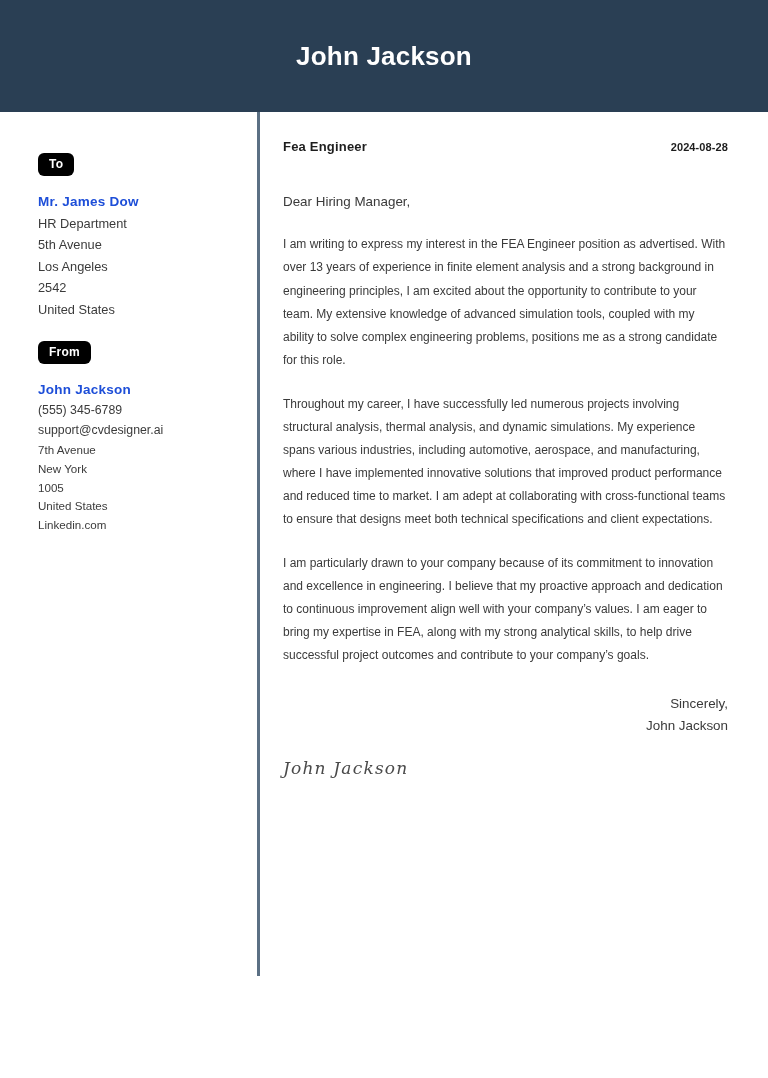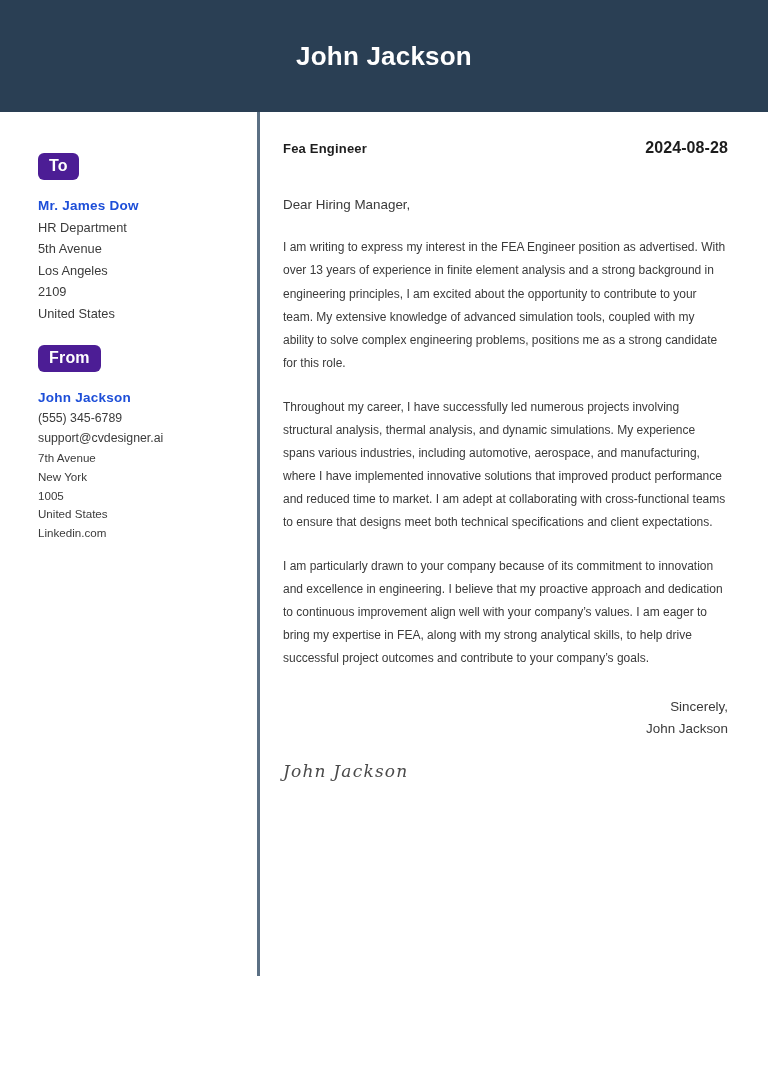--- a/index.html
+++ b/index.html
@@ -62,23 +62,23 @@
   
   .sidebar {
     position: absolute;
     left: 38px;
     top: 0;
     width: 205px;
   }
   .addr-block { margin: 0; padding: 0; }
   .badge {
     display: inline-block;
-    background: #4c1d95;
+    background: #000000;
     color: #ffffff;
-    font-size: 16px;
+    font-size: 12px;
     font-weight: bold;
     padding: 5px 11px 6px 11px;
     border-radius: 6px;
     line-height: 1;
     letter-spacing: 0.2px;
   }
   .badge-wrap-to { margin-top: 41px; }
   .badge-wrap-from { margin-top: 21px; }
 
   .addr-name {
@@ -119,21 +119,21 @@
     align-items: baseline;
     margin-top: 27px;
   }
   .job-title {
     font-size: 13px;
     font-weight: bold;
     color: #1d1d1d;
     letter-spacing: 0.2px;
   }
   .letter-date {
-    font-size: 16px;
+    font-size: 11px;
     font-weight: bold;
     color: #1d1d1d;
     letter-spacing: 0.1px;
   }
 
   .salutation {
     font-size: 13.4px;
     color: #3a3a3a;
     margin-top: 37px;
     line-height: 1.6;
@@ -176,21 +176,21 @@
   <div class="sidebar">
 
     <div class="addr-block to-block">
       <div class="badge-wrap-to">
         <span class="badge">To</span>
       </div>
       <div class="addr-name">Mr. James Dow</div>
       <div class="addr-line">HR Department</div>
       <div class="addr-line">5th Avenue</div>
       <div class="addr-line">Los Angeles</div>
-      <div class="addr-line">2109</div>
+      <div class="addr-line">2542</div>
       <div class="addr-line">United States</div>
     </div>
 
     <div class="addr-block from-block">
       <div class="badge-wrap-from">
         <span class="badge">From</span>
       </div>
       <div class="addr-name">John Jackson</div>
       <div class="addr-line first-sub">(555) 345-6789</div>
       <div class="addr-line first-sub">support@cvdesigner.ai</div>

